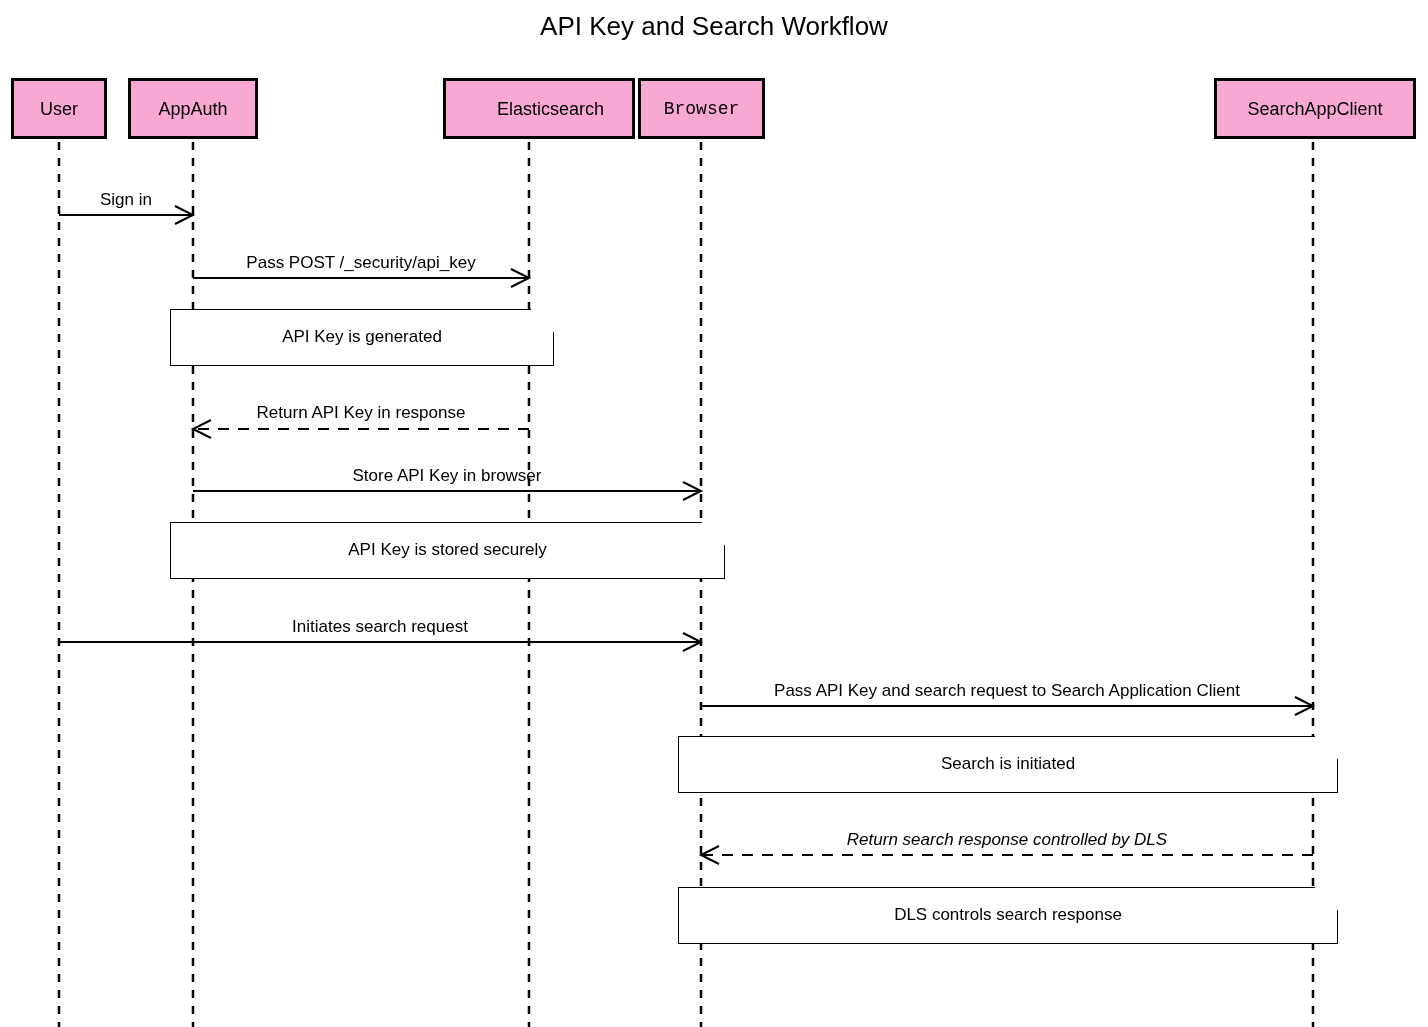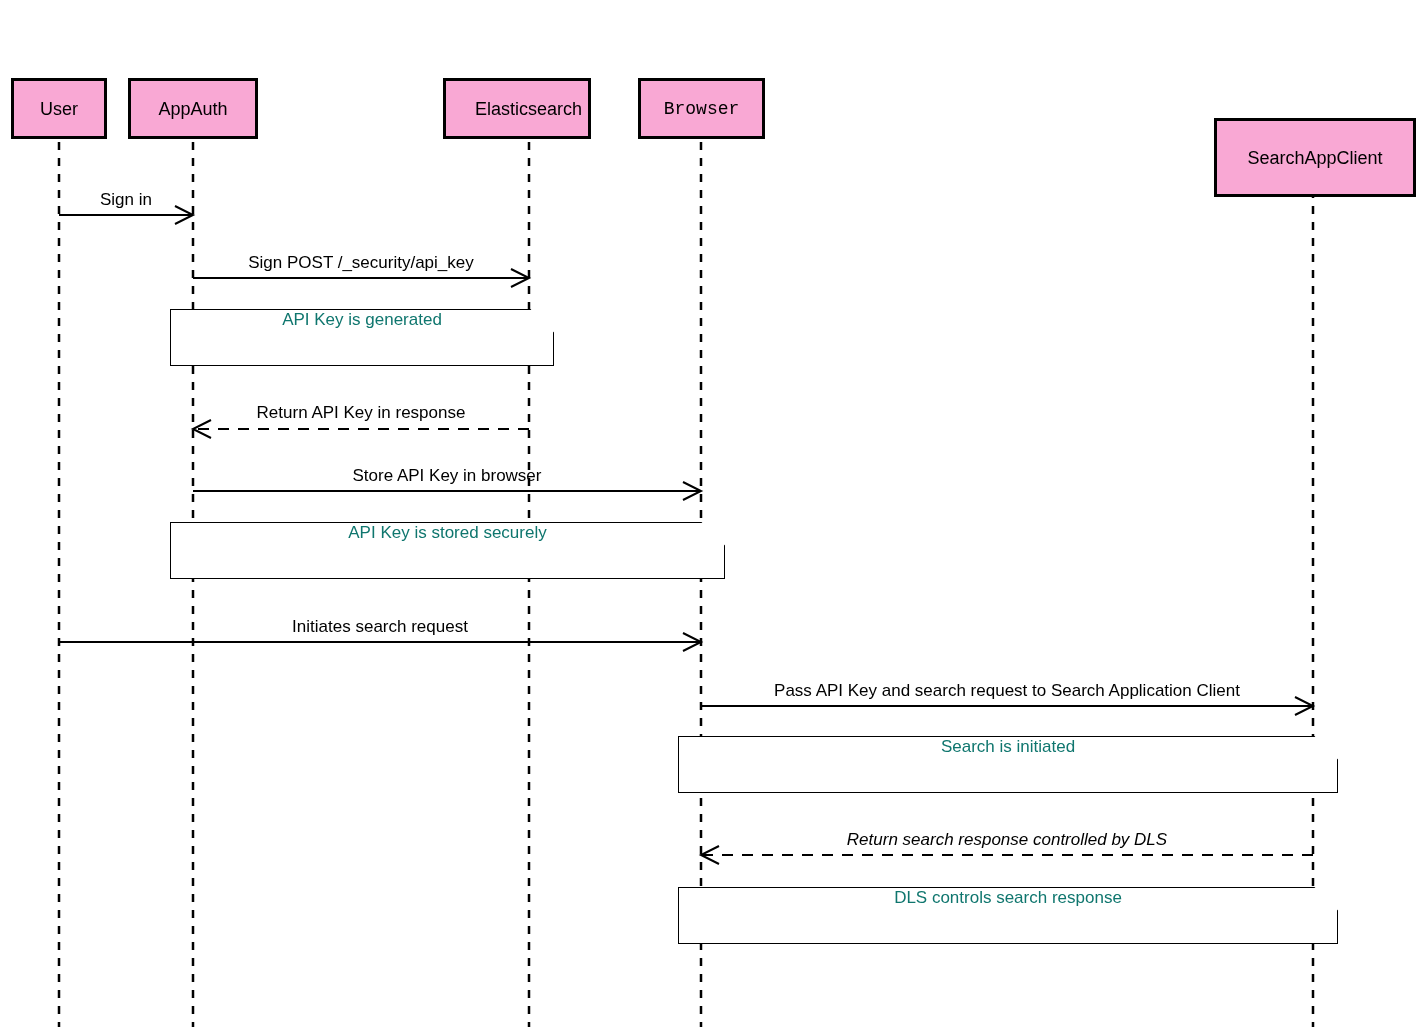--- a/index.html
+++ b/index.html
@@ -47,24 +47,24 @@
     justify-content: center;
     font-size: 18px;
     line-height: 20px;
     color: #000000;
   }
   .note-box {
     position: absolute;
     box-sizing: border-box;
     background: #ffffff;
     display: flex;
-    align-items: flex-start;
+    align-items: center;
     justify-content: center;
     font-size: 17px;
-    color: #0f766e;
+    color: #000000;
     z-index: 3;
   }
   .note-label {
     pointer-events: none;
     padding-bottom: 1px;
   }
   .msg-label {
     position: absolute;
     font-size: 17px;
     line-height: 20px;
@@ -78,20 +78,21 @@
     position: absolute;
     width: 14px;
     z-index: 2;
   }
 </style>
 </head>
 <body>
 
 <div id="canvas">
 
+  <div id="diagram-title">API Key and Search Workflow</div>
 
   <svg class="layer" id="svg-layer" viewBox="0 0 1428 1027" xmlns="http://www.w3.org/2000/svg">
     <g id="lifelines">
         <line x1="59" x2="59" y1="142" y2="1027" stroke="#000000" stroke-width="2.5" stroke-dasharray="8 8"></line>
         <line x1="193" x2="193" y1="142" y2="1027" stroke="#000000" stroke-width="2.5" stroke-dasharray="8 8"></line>
         <line x1="529" x2="529" y1="142" y2="1027" stroke="#000000" stroke-width="2.5" stroke-dasharray="8 8"></line>
         <line x1="701" x2="701" y1="142" y2="1027" stroke="#000000" stroke-width="2.5" stroke-dasharray="8 8"></line>
         <line x1="1313" x2="1313" y1="142" y2="1027" stroke="#000000" stroke-width="2.5" stroke-dasharray="8 8"></line>
       </g>
     <g id="messages">
@@ -136,27 +137,27 @@
       </g>
   </svg>
 
   <div id="participants">
       <div class="participant-box" style="left: 11px; top: 78px; width: 96px; height: 61px;">
         <span>User</span>
       </div>
       <div class="participant-box" style="left: 128px; top: 78px; width: 130px; height: 61px;">
         <span>AppAuth</span>
       </div>
-      <div class="participant-box" style="left: 443px; top: 78px; width: 148px; height: 61px; padding-left: 23px;">
+      <div class="participant-box" style="left: 443px; top: 78px; width: 192px; height: 61px; padding-left: 23px;">
         <span>Elasticsearch</span>
       </div>
       <div class="participant-box" style="left: 638px; top: 78px; width: 127px; height: 61px; font-family: Liberation Mono, monospace;">
         <span>Browser</span>
       </div>
-      <div class="participant-box" style="left: 1214px; top: 78px; width: 202px; height: 79px; margin-top: 40px;">
+      <div class="participant-box" style="left: 1214px; top: 78px; width: 202px; height: 61px;">
         <span>SearchAppClient</span>
       </div>
     </div>
 
   <div id="notes">
       <div class="note-box" style="left: 171px; top: 310px; width: 382px; height: 55px;">
         <span class="note-label">API Key is generated</span>
       </div>
       <div class="note-box" style="left: 171px; top: 523px; width: 553px; height: 55px;">
         <span class="note-label">API Key is stored securely</span>
@@ -164,21 +165,21 @@
       <div class="note-box" style="left: 679px; top: 737px; width: 658px; height: 55px;">
         <span class="note-label">Search is initiated</span>
       </div>
       <div class="note-box" style="left: 679px; top: 888px; width: 658px; height: 55px;">
         <span class="note-label">DLS controls search response</span>
       </div>
     </div>
 
   <div id="msglabels">
       <div class="msg-label" style="left: 126px; top: 190px;">Sign in</div>
-      <div class="msg-label" style="left: 361px; top: 253px;">Sign POST /_security/api_key</div>
+      <div class="msg-label" style="left: 361px; top: 253px;">Pass POST /_security/api_key</div>
       <div class="msg-label" style="left: 361px; top: 403px;">Return API Key in response</div>
       <div class="msg-label" style="left: 447px; top: 466px;">Store API Key in browser</div>
       <div class="msg-label" style="left: 380px; top: 617px;">Initiates search request</div>
       <div class="msg-label" style="left: 1007px; top: 681px;">Pass API Key and search request to Search Application Client</div>
       <div class="msg-label" style="left: 1007px; top: 830px; font-style: italic;">Return search response controlled by DLS</div>
     </div>
 
   <div id="lifeline-hits">
       <div class="lifeline-hit" style="left: 52px; top: 142px; height: 885px;"></div>
       <div class="lifeline-hit" style="left: 186px; top: 142px; height: 885px;"></div>

